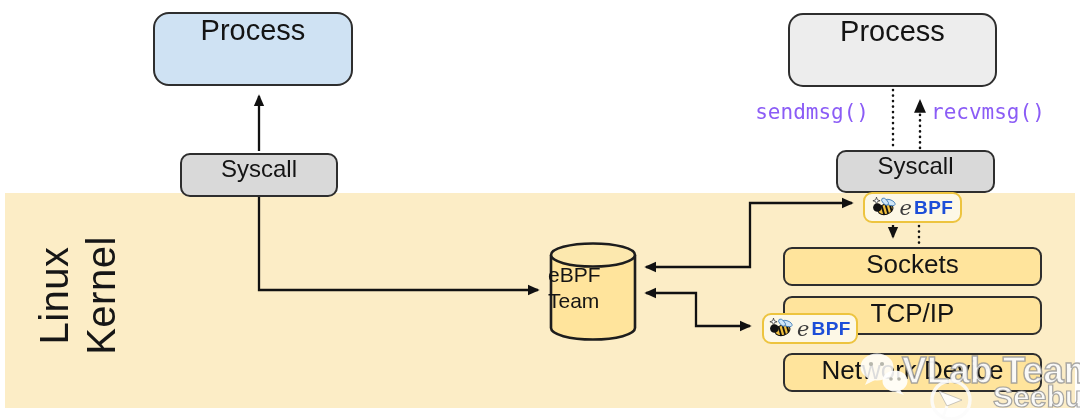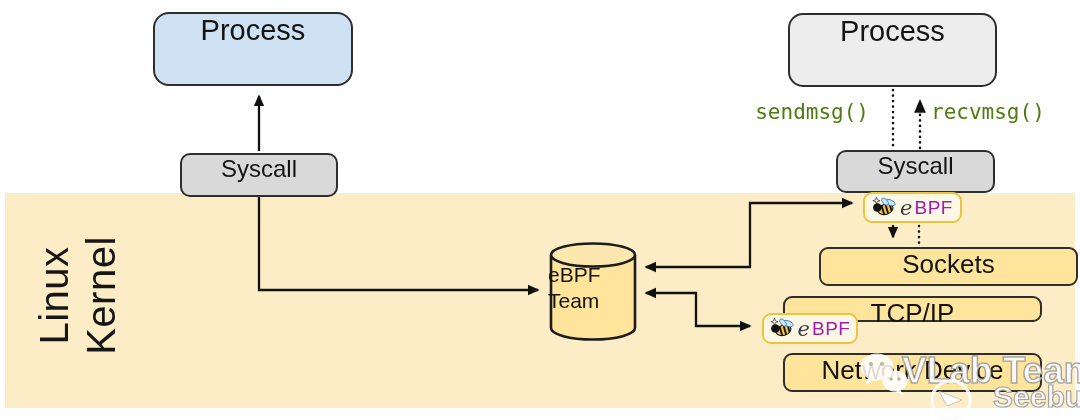--- a/index.html
+++ b/index.html
@@ -20,38 +20,38 @@
   
   .node{
     display:flex; align-items:flex-start; justify-content:center;
     border:2.2px solid #2e2e2e; box-sizing:border-box;
   }
   #process-left{left:153px; top:12px; width:200px; height:74px; background:var(--process-blue,#CFE2F3); border-radius:16px; font-size:29px;}
   #process-right{left:788px; top:13px; width:209px; height:74px; background:var(--process-gray,#EDEDED); border-radius:15px; font-size:29px;}
   #syscall-left{left:180px; top:153px; width:158px; height:44px; background:var(--syscall-gray,#D9D9D9); border-radius:10px; font-size:24px;}
   #syscall-right{left:836px; top:150px; width:159px; height:43px; background:var(--syscall-gray,#D9D9D9); border-radius:10px; font-size:24px;}
   .layer{left:783px; width:259px; background:var(--gold-box,#FFE49C); border-radius:9px; font-size:26px;}
-  #layer-sockets{top:247px; height:39px;margin-left:36px;}
-  #layer-tcpip{top:296px; height:26px;}
+  #layer-sockets{top:247px; height:39px;}
+  #layer-tcpip{top:296px; height:39px;}
   #layer-netdev{top:353px; height:39px;}
   
-  .fnlabel{font-family:"DejaVu Sans Mono", monospace; font-size:21px; height:24px; line-height:24px; color:#4d7c0f;}
+  .fnlabel{font-family:"DejaVu Sans Mono", monospace; font-size:21px; height:24px; line-height:24px; color:#8b5cf6;}
   #sendmsg-label{left:753px; top:100px; width:116px; text-align:right;}
   #recvmsg-label{left:931px; top:100px; width:140px; text-align:left;}
   
   #maps-cyl{left:548px; top:241px;}
   #maps-label{left:548px; top:262px; width:90px; text-align:left; font-size:21px; line-height:26px;}
   
   .ebpf-chip{
     display:flex; align-items:center; justify-content:center; gap:1px;
     background:var(--logo-fill,#FDF8E6); border:2.5px solid var(--logo-border,#EDC43F);
     border-radius:9px; box-sizing:border-box;
   }
   .ebpf-chip .e{font-family:"DejaVu Serif", serif; font-style:italic; font-size:21px; color:#3c3c3c; margin-right:1px;}
-  .ebpf-chip .bpf{font-family:"Liberation Sans", sans-serif; font-weight:400; font-size:19px; color:#a21caf; letter-spacing:.5px;}
+  .ebpf-chip .bpf{font-family:"Liberation Sans", sans-serif; font-weight:700; font-size:19px; color:#1d4ed8; letter-spacing:.5px;}
   #ebpf-chip-syscall{left:863px; top:192px; width:99px; height:31px;}
   #ebpf-chip-tcpip{left:762px; top:313px; width:96px; height:31px;}
   
   #arrows{left:0; top:0; pointer-events:none;}
   
   .wm-text{
     color:rgba(255,255,255,0.92); font-weight:700; white-space:nowrap;
     -webkit-text-stroke:1.4px rgba(148,148,148,0.78);
     text-shadow:0 0 1px rgba(130,130,130,0.5);
   }

